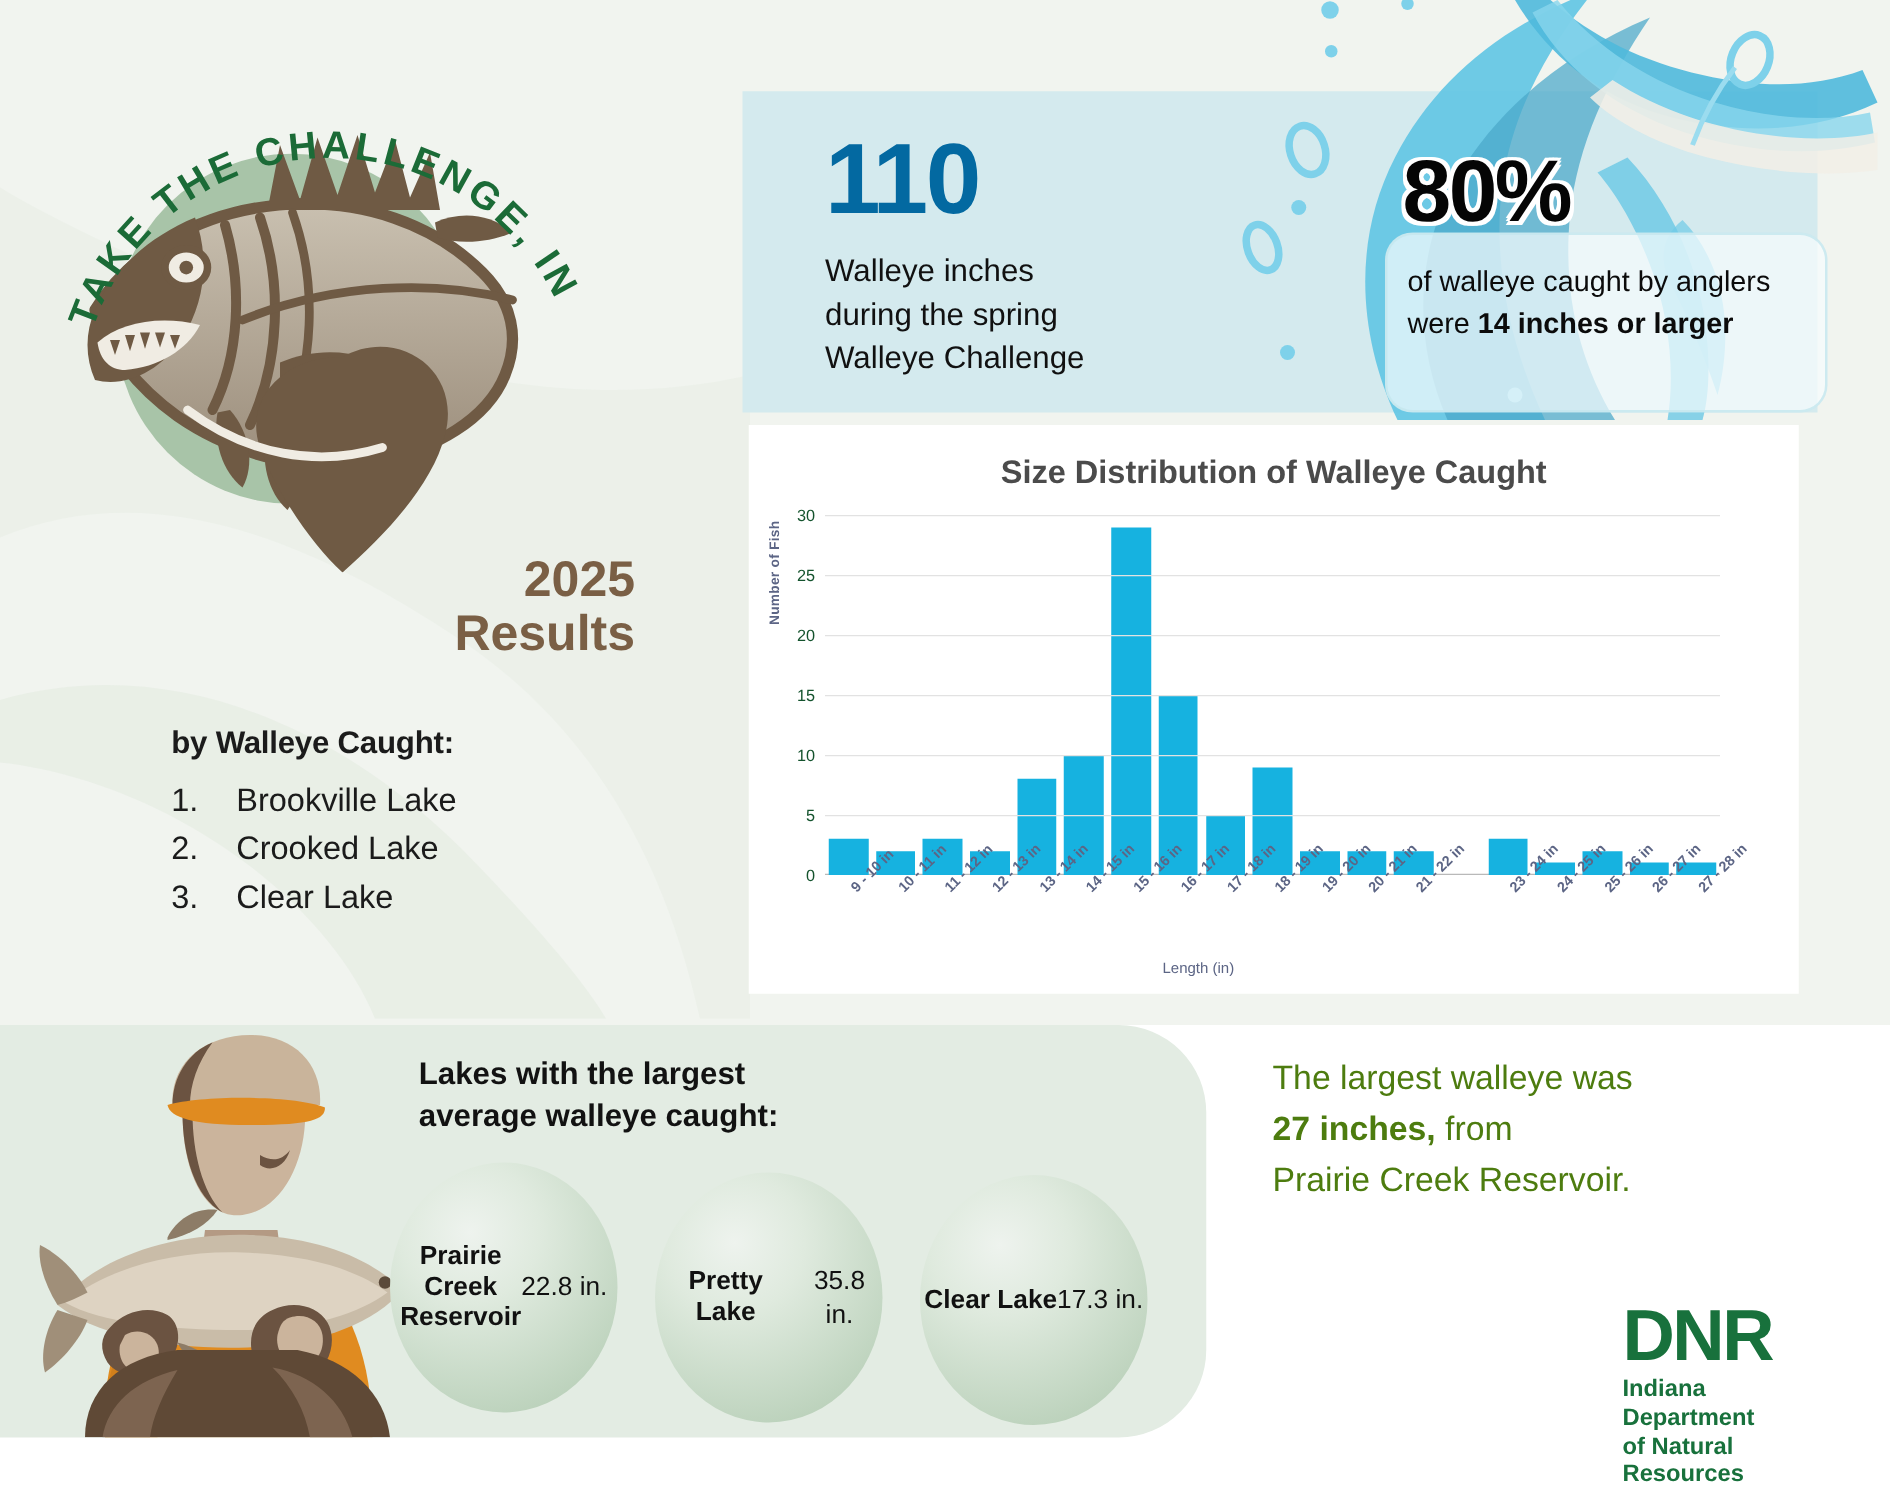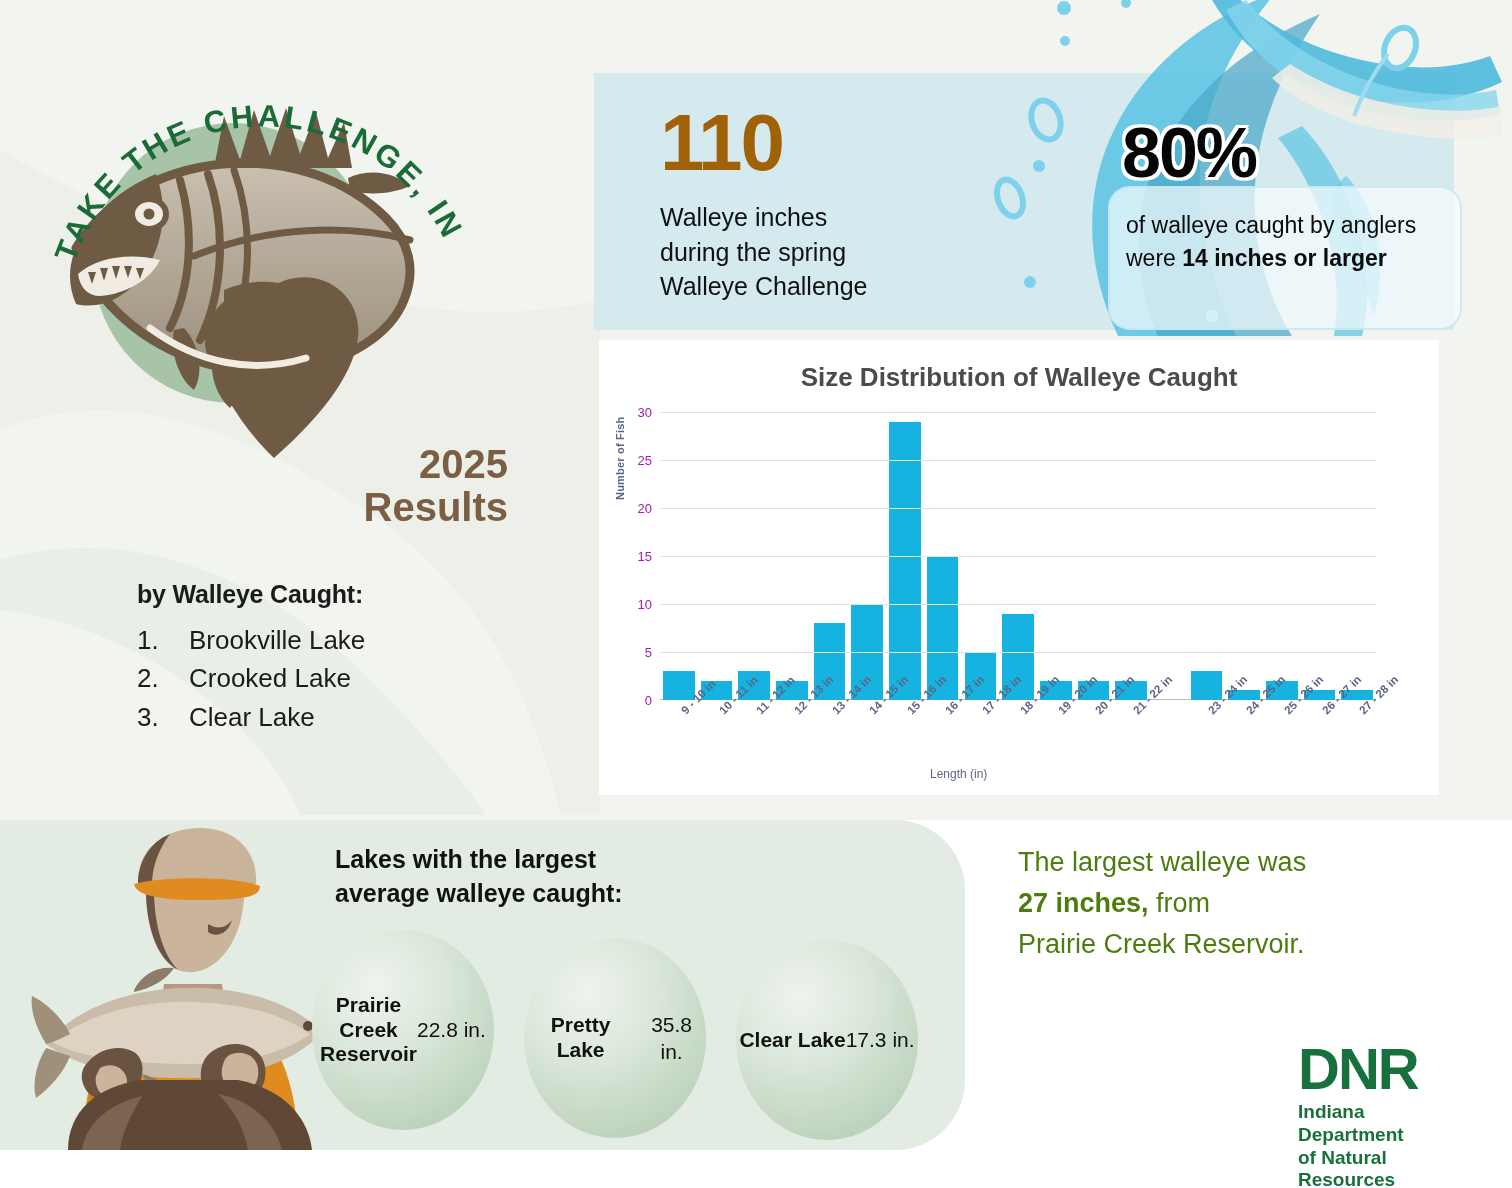--- a/index.html
+++ b/index.html
@@ -30,21 +30,21 @@
   .top3-title{font-size:25px;font-weight:700;color:#1b1b1b;line-height:1.32;letter-spacing:-.2px;}
   .top3-list{margin:10px 0 0 0;padding:0;list-style:none;}
   .top3-list li{display:flex;font-size:26px;color:#1b1b1b;line-height:1.48;}
   .top3-num{width:52px;flex:0 0 52px;}
 
   
   .stat-box{
     position:absolute;left:594px;top:73px;width:860px;height:257px;
     background:#d4eaee;
   }
-  .stat-110{position:absolute;left:660px;top:103px;font-size:80px;font-weight:800;color:#a16207;letter-spacing:-2px;line-height:1;}
+  .stat-110{position:absolute;left:660px;top:103px;font-size:80px;font-weight:800;color:#0369a1;letter-spacing:-2px;line-height:1;}
   .stat-110-sub{position:absolute;left:660px;top:200px;width:330px;font-size:25px;color:#111;line-height:1.38;}
 
   
   .splash{position:absolute;left:990px;top:-14px;width:522px;height:350px;pointer-events:none;}
 
   
   .pct-panel{
     position:absolute;left:1108px;top:186px;width:350px;height:140px;
     background:rgba(247,252,253,.72);border:2px solid rgba(197,231,238,.85);
     border-radius:22px;
@@ -63,21 +63,21 @@
 
   .plot{position:absolute;left:660px;top:412px;width:716px;height:288px;}
   .ylabel{
     position:absolute;left:614px;top:500px;transform:rotate(-90deg);transform-origin:left top;
     font-size:11px;font-weight:700;color:#5c6585;letter-spacing:.2px;white-space:nowrap;
   }
   .xlabel{position:absolute;left:930px;top:767px;font-size:12px;color:#5c6585;}
 
   .gridline{position:absolute;left:0;height:1px;background:#e2e2e2;width:716px;}
   .axisline{position:absolute;left:0;bottom:0;height:1.5px;background:#b9b9b9;width:716px;}
-  .ytick{position:absolute;right:100%;margin-right:8px;font-size:13px;color:#a21caf;transform:translateY(-50%);white-space:nowrap;}
+  .ytick{position:absolute;right:100%;margin-right:8px;font-size:13px;color:#14532d;transform:translateY(-50%);white-space:nowrap;}
 
   .bars{position:absolute;left:0;bottom:0;width:716px;height:288px;display:flex;align-items:flex-end;}
   .barcell{flex:1 1 0;display:flex;justify-content:center;align-items:flex-end;height:100%;}
   .bar{width:84%;background:#16b2e0;}
 
   .xticks{position:absolute;left:660px;top:704px;width:716px;display:flex;}
   .xtickcell{flex:1 1 0;position:relative;height:70px;}
   .xtick{
     position:absolute;left:50%;top:4px;font-size:11.5px;color:#5c6585;
     transform:rotate(-45deg);transform-origin:left top;white-space:nowrap;font-weight:600;

